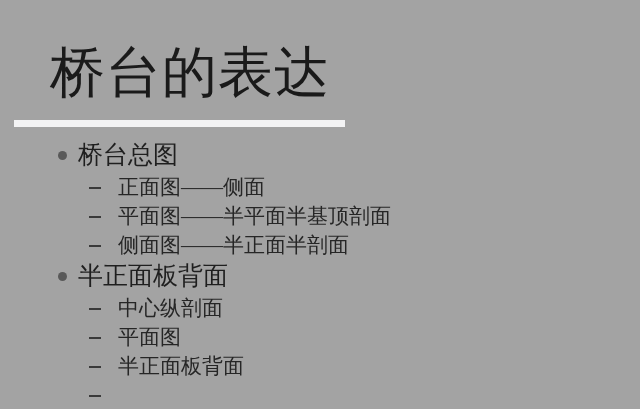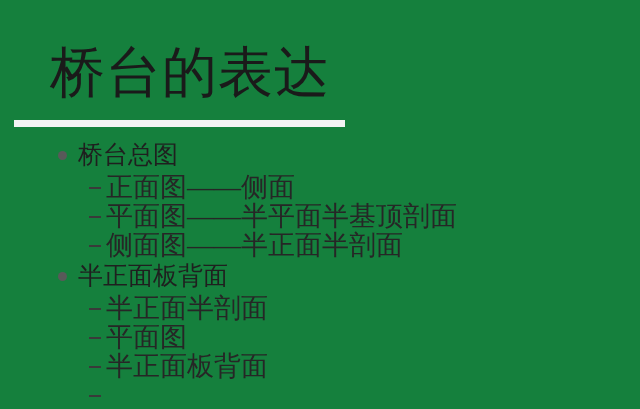--- a/index.html
+++ b/index.html
@@ -11,21 +11,21 @@
     width: 640px;
     height: 409px;
     overflow: hidden;
     font-family: "DejaVu Sans", sans-serif;
   }
 
   #slide {
     position: relative;
     width: 640px;
     height: 409px;
-    background: #15803d;
+    background: #a3a3a3;
     overflow: hidden;
   }
 
   
   .slide-title {
     position: absolute;
     left: 50px;
     top: 38px;
     font-family: "Liberation Sans", "DejaVu Sans", sans-serif;
     font-size: 55px;
@@ -92,24 +92,25 @@
     flex: 0 0 auto;
     width: 12px;
     height: 2px;
     background: #3a3a3a;
     margin-top: 14px;
     margin-right: 5px;
   }
 
   .level2 .item-text {
     font-family: "Liberation Serif", "DejaVu Serif", serif;
-    font-size: 27px;
+    font-size: 21px;
     line-height: 28px;
     color: #262626;
     white-space: nowrap;
+    margin-left: 12px;
   }
 </style>
 </head>
 <body>
 
 <div id="slide">
 
   <div class="slide-title">桥台的表达</div>
 
   <div class="title-divider"></div>
@@ -136,21 +137,21 @@
       <span class="item-text">侧面图——半正面半剖面</span>
     </div>
 
     <div class="level1">
       <span class="bullet-dot"></span>
       <span class="item-text">半正面板背面</span>
     </div>
 
     <div class="level2">
       <span class="bullet-dash"></span>
-      <span class="item-text">半正面半剖面</span>
+      <span class="item-text">中心纵剖面</span>
     </div>
 
     <div class="level2">
       <span class="bullet-dash"></span>
       <span class="item-text">平面图</span>
     </div>
 
     <div class="level2">
       <span class="bullet-dash"></span>
       <span class="item-text">半正面板背面</span>

